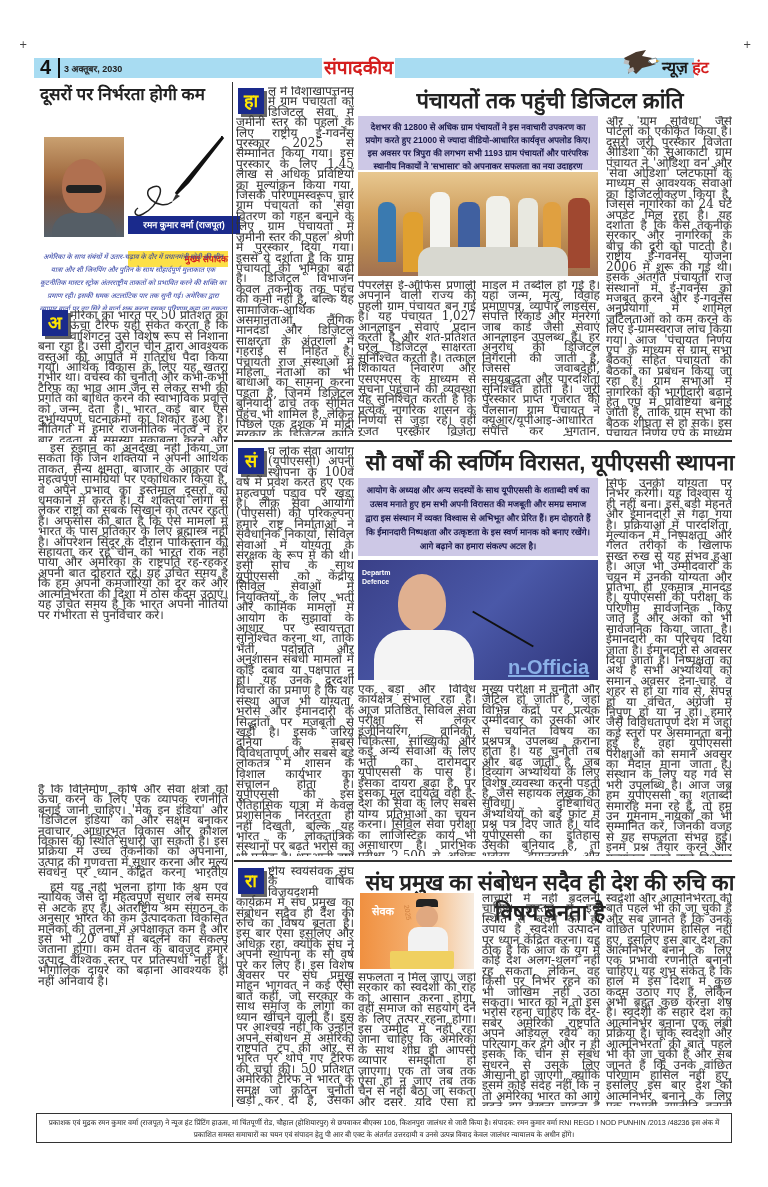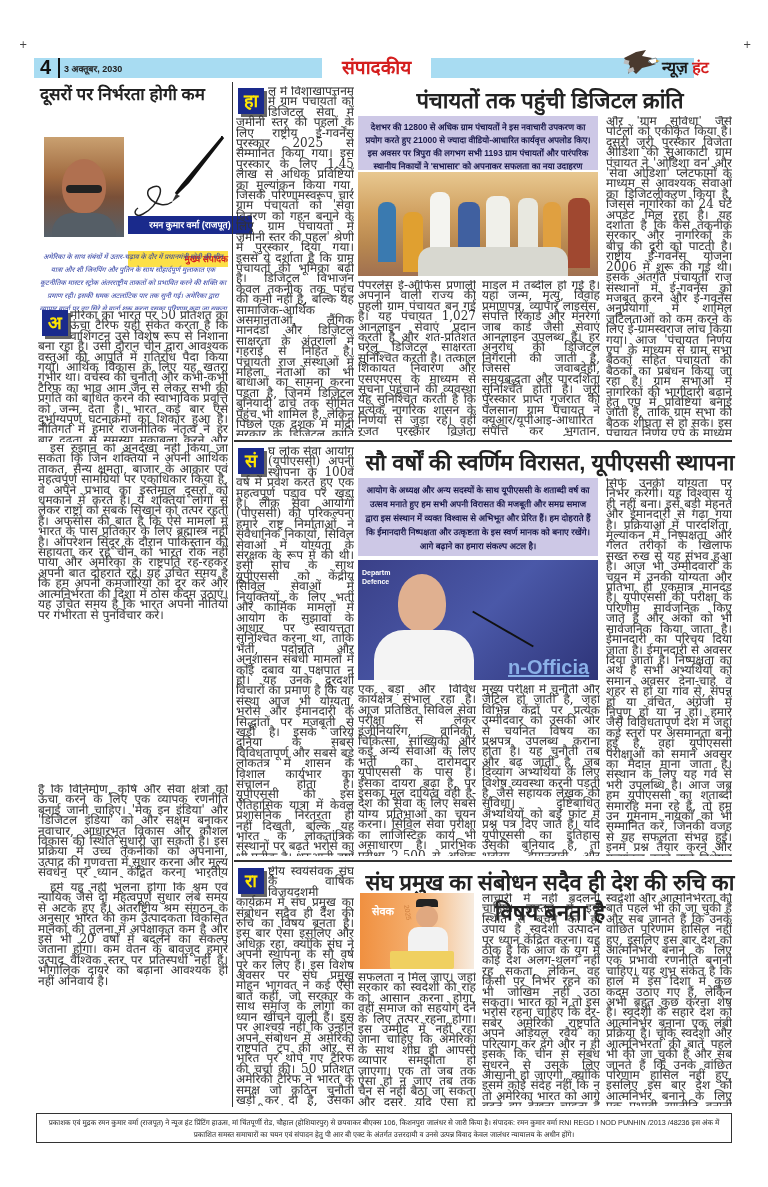--- a/index.html
+++ b/index.html
@@ -3,21 +3,21 @@
 <meta charset="utf-8">
 <style>
   *{box-sizing:border-box;margin:0;padding:0;}
   body{width:768px;height:1187px;background:#fff;font-family:"DejaVu Sans",sans-serif;position:relative;overflow:hidden;color:#222;}
   .crop{position:absolute;font-size:10px;color:#444;font-family:"DejaVu Sans",sans-serif;}
   .mast{position:absolute;left:34px;top:58px;width:460px;height:20px;background:#a8dcf2;}
   .mast2{position:absolute;left:460px;top:58px;width:234px;height:20px;background:#a8dcf2;}
   .pageno{position:absolute;left:40px;top:56px;font:bold 20px "Liberation Sans",sans-serif;color:#111;}
   .pagesep{position:absolute;left:58px;top:58px;width:2px;height:20px;background:#111;}
   .date{position:absolute;left:64px;top:62px;font:bold 9px "Liberation Sans",sans-serif;color:#222;}
-  .section{position:absolute;left:322px;top:54px;font:bold 19px "Liberation Sans",sans-serif;color:#d41e1e;background:#fff;padding:0 20px;}
+  .section{position:absolute;left:322px;top:54px;font:bold 19px "Liberation Sans",sans-serif;color:#d41e1e;background:#fff;padding:0 2px;}
   .logo{position:absolute;left:622px;top:48px;width:120px;height:30px;}
   .logo .bird{position:absolute;left:0;top:0;width:42px;height:30px;}
   .logo .brand{position:absolute;left:40px;top:8px;font:bold 16px "Liberation Sans",sans-serif;color:#1a1a1a;white-space:nowrap;}
   .logo .brand span{color:#d41e1e;}
   .col{position:absolute;font-size:12px;line-height:10.4px;color:#333;text-align:justify;overflow:hidden;font-family:"DejaVu Serif",serif;}
   .vrule{position:absolute;width:1px;background:#333;}
   .hrule{position:absolute;height:2px;background:#333;}
   .h1{position:absolute;font:bold 17px "Liberation Sans",sans-serif;color:#222;line-height:22px;}
   .h2{position:absolute;font:bold 22px "Liberation Sans",sans-serif;color:#222;text-align:center;}
   .dropcap{position:absolute;width:26px;height:26px;background:#1a2a8c;color:#ffe600;font:bold 18px "Liberation Sans",sans-serif;text-align:center;line-height:26px;box-shadow:3px 3px 0 #666;}
@@ -59,21 +59,21 @@
   <div style="position:absolute;left:18px;top:22px;width:44px;height:54px;border-radius:50% 50% 45% 45%;background:#b07050;"></div>
   <div style="position:absolute;left:22px;top:48px;width:36px;height:8px;background:#222;border-radius:4px;"></div>
   <div style="position:absolute;left:8px;top:76px;width:64px;height:30px;background:#555e66;border-radius:20px 20px 0 0;"></div>
 </div>
 <svg class="pen" style="left:128px;top:132px;" width="100" height="90" viewBox="0 0 100 90">
   <path d="M95 5 L55 55 L50 60 L58 52 Z" fill="#222"></path>
   <path d="M95 5 L60 50 L52 58 L48 62 L54 54 Z" fill="#111" stroke="#111" stroke-width="3"></path>
   <path d="M48 62 L44 70 L52 64 Z" fill="#333"></path>
   <path d="M44 70 C30 80 10 60 25 55 C40 50 30 75 15 82 C8 86 4 80 10 76" stroke="#222" stroke-width="1.5" fill="none"></path>
 </svg>
-<div class="namebox" style="left:128px;top:216px;width:124px;">रमन कुमार वर्मा (राजपूत)</div>
+<div class="namebox" style="left:128px;top:216px;width:112px;">रमन कुमार वर्मा (राजपूत)</div>
 <div class="rolebox" style="left:128px;top:235px;width:100px;">मुख्य संपादक</div>
 <div class="caption" style="left:38px;top:250px;width:190px;height:60px;overflow:hidden;">अमेरिका के साथ संबंधों में उतार-चढ़ाव के दौर में प्रधानमंत्री मोदी की चीन यात्रा और शी जिनपिंग और पुतिन के साथ सौहार्दपूर्ण मुलाकात एक कूटनीतिक मास्टर स्ट्रोक अंतरराष्ट्रीय ताकतों को प्रभावित करने की शक्ति का प्रमाण रही। इसकी धमक अटलांटिक पार तक सुनी गई। अमेरिका द्वारा व्यापार वार्ता पर नए सिरे से वार्ता शुरू करना इसका परिणाम कहा जा सकता है।</div>
 
 <div class="dropcap" style="left:42px;top:310px;">अ</div>
 <div class="col" style="left:38px;top:310px;width:190px;height:132px;text-indent:0;">
   <div style="float:left;width:32px;height:28px;"></div>
   <span>मेरिका का भारत पर 50 प्रतिशत का ऊंचा टैरिफ यही संकेत करता है कि वाशिंगटन उसे विशेष रूप से निशाना बना रहा है। उसी दौरान चीन द्वारा आवश्यक वस्तुओं की आपूर्ति में गतिरोध पैदा किया गया। आर्थिक विकास के लिए यह खतरा गंभीर था। वर्चस्व की चुनौती और कभी-कभी टैरिफ का भाव आम जन से लेकर सभी की प्रगति को बाधित करने की स्वाभाविक प्रवृत्ति को जन्म देता है। भारत कई बार ऐसे दुर्भाग्यपूर्ण घटनाक्रमों का शिकार हुआ है। नीतिगत में हमारे राजनीतिक नेतृत्व ने हर बार दृढ़ता से समस्या मुकाबला करने और पीछे हटने से इनकार करते हुए, देश को सुरक्षा दिलाई है। भारत फलस्वरूप आगे बढ़ा है।</span>
 </div>
 <div class="col" style="left:38px;top:443px;width:190px;height:340px;text-indent:12px;">इस रुझान को अनदेखा नहीं किया जा सकता कि जिन शक्तियों ने अपनी आर्थिक ताकत, सैन्य क्षमता, बाजार के आकार एवं महत्वपूर्ण सामग्रियों पर एकाधिकार किया है, वे अपने प्रभाव का इस्तेमाल दूसरों को धमकाने में करते हैं। ये शक्तियां लोगों से लेकर राष्ट्रों को सबक सिखाने को तत्पर रहती हैं। अफसोस की बात है कि ऐसे मामलों में भारत के पास प्रतिकार के लिए ब्रह्मास्त्र नहीं है। ऑपरेशन सिंदूर के दौरान पाकिस्तान की सहायता कर रहे चीन को भारत रोक नहीं पाया और अमेरिका के राष्ट्रपति रह-रहकर अपनी बात दोहराते रहे। यह उचित समय है कि हम अपनी कमजोरियों को दूर करें और आत्मनिर्भरता की दिशा में ठोस कदम उठाएं। यह उचित समय है कि भारत अपनी नीतियों पर गंभीरता से पुनर्विचार करे।</div>
 <div class="col" style="left:38px;top:784px;width:190px;height:94px;">है कि विनिर्माण, कृषि और सेवा क्षेत्रों को ऊंचा करने के लिए एक व्यापक रणनीति बनाई जानी चाहिए। 'मेक इन इंडिया' और 'डिजिटल इंडिया' को और सक्षम बनाकर नवाचार, आधारभूत विकास और कौशल विकास की स्थिति सुधारी जा सकती है। इस प्रक्रिया में उच्च तकनीकों को अपनाना, उत्पाद की गुणवत्ता में सुधार करना और मूल्य संवर्धन पर ध्यान केंद्रित करना भारतीय उत्पादों को वैल्यू चेन में ऊपर ले जाने के साथ ही मूल्य दबाव को भी घटाएगा।</div>

